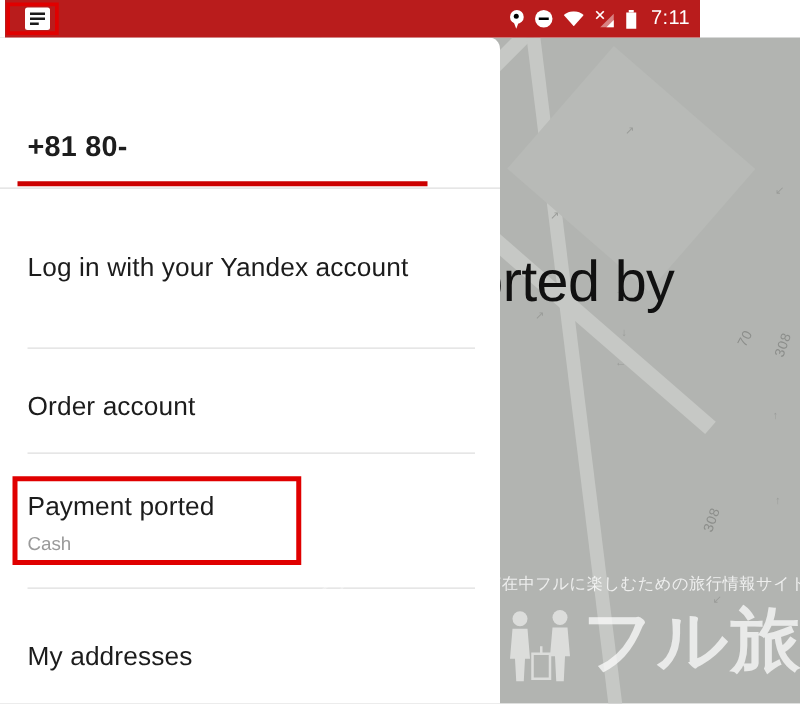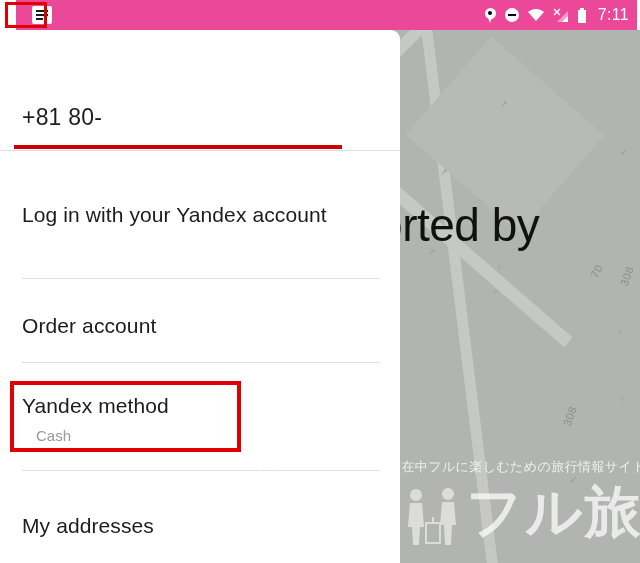--- a/index.html
+++ b/index.html
@@ -70,23 +70,23 @@
     width: 300px;
     color: #141414;
     font-size: 20px;
     font-family: "Liberation Sans", sans-serif;
     white-space: pre;
   }
 
   
   #status-bar {
     position: absolute;
-    left: 16px; top: 0;
-    width: 621px; height: 30px;
-    background: #ec4899;
+    left: 4px; top: 0;
+    width: 556px; height: 30px;
+    background: #b91c1c;
     z-index: 40;
   }
   #status-left-icon {
     position: absolute;
     left: 16px; top: 6px;
     width: 20px; height: 18px;
   }
   #status-left-icon .doc {
     position: absolute;
     left: 0; top: 0;
@@ -183,21 +183,21 @@
     background: #ffffff;
     border-top-right-radius: 9px;
     z-index: 20;
     overflow: hidden;
   }
 
   
   #phone-block {
     position: absolute;
     left: 0; top: 0;
-    width: 400px; height: 120px;
+    width: 400px; height: 120px; font-weight: bold;
   }
   #phone-value {
     position: absolute;
     left: 22px;
     top: 74px;
     font-size: 23px;
     color: #1d1d1d;
     font-family: "Liberation Sans", sans-serif;
     letter-spacing: .2px;
   }
@@ -234,21 +234,21 @@
     position: absolute;
     left: 22px;
     font-size: 21px;
     color: #1c1c1c;
     font-family: "Liberation Sans", sans-serif;
     white-space: nowrap;
     letter-spacing: .1px;
   }
   .item-sub {
     position: absolute;
-    left: 36px;
+    left: 22px;
     font-size: 15px;
     color: #9a9a9a;
     font-family: "Liberation Sans", sans-serif;
     white-space: nowrap;
   }
 
   #payment-highlight {
     position: absolute;
     left: 10px;
     top: 381px;
@@ -376,21 +376,21 @@
 
     <div class="divider-inset" style="top:248px;"></div>
 
     <div class="drawer-item" style="top:262px; height:70px;">
       <div class="item-title" style="top:22px;">Order account</div>
     </div>
 
     <div class="divider-inset" style="top:332px;"></div>
 
     <div class="drawer-item" style="top:352px; height:88px;">
-      <div class="item-title" style="top:12px;">Yandex method</div>
+      <div class="item-title" style="top:12px;">Payment ported</div>
       <div class="item-sub" style="top:45px;">Cash</div>
     </div>
 
     <div class="divider-inset" style="top:440px;"></div>
 
     <div class="drawer-item" style="top:462px; height:70px;">
       <div class="item-title" style="top:22px;">My addresses</div>
     </div>
   </div>
 

